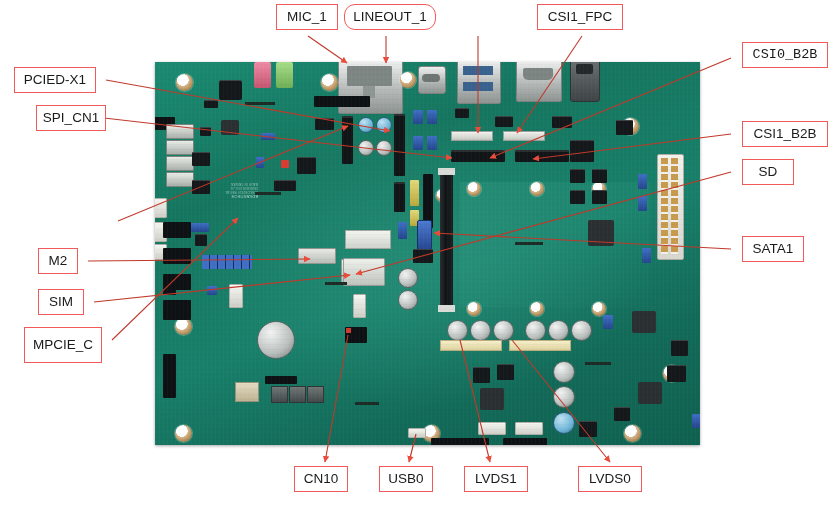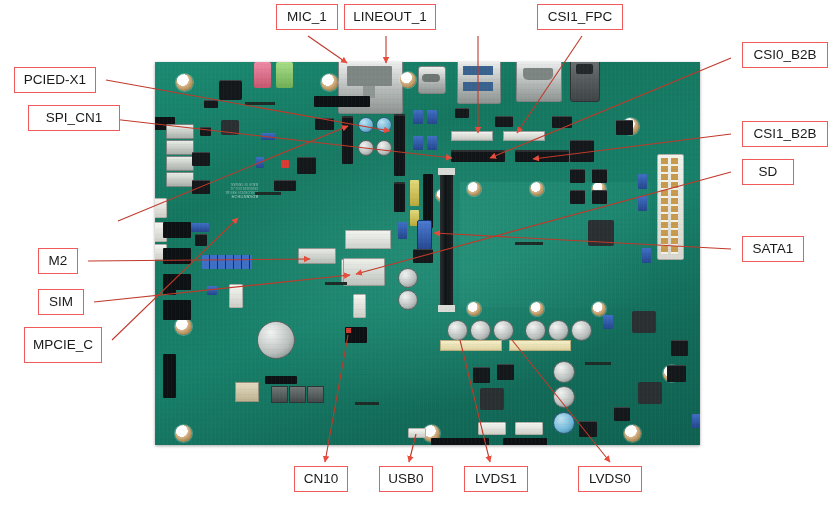--- a/index.html
+++ b/index.html
@@ -312,30 +312,30 @@
       <line x1="112" y1="340" x2="238" y2="218"></line>
 
       <line x1="348" y1="335" x2="325" y2="462"></line>
       <line x1="416" y1="434" x2="409" y2="462"></line>
       <line x1="460" y1="340" x2="490" y2="462"></line>
       <line x1="512" y1="340" x2="610" y2="462"></line>
     </g>
   </svg>
 
   <div class="label" style="left:276px;top:4px;width:62px;height:26px;">MIC_1</div>
-  <div class="label" style="left:344px;top:4px;width:92px;height:26px;">LINEOUT_1</div>
+  <div class="label" style="left:344px;top:4px;width:92px;height:26px;border-radius:11px;">LINEOUT_1</div>
   <div class="label" style="left:537px;top:4px;width:86px;height:26px;">CSI1_FPC</div>
 
-  <div class="label" style="left:742px;top:42px;width:86px;height:26px;">CSI0_B2B</div>
+  <div class="label" style="left:742px;top:42px;width:86px;height:26px;font-family:Liberation Mono, monospace;">CSI0_B2B</div>
   <div class="label" style="left:742px;top:121px;width:86px;height:26px;">CSI1_B2B</div>
   <div class="label" style="left:742px;top:159px;width:52px;height:26px;">SD</div>
   <div class="label" style="left:742px;top:236px;width:62px;height:26px;">SATA1</div>
 
   <div class="label" style="left:14px;top:67px;width:82px;height:26px;">PCIED-X1</div>
-  <div class="label" style="left:28px;top:105px;width:92px;height:26px;">SPI_CN1</div>
+  <div class="label" style="left:36px;top:105px;width:70px;height:26px;">SPI_CN1</div>
   <div class="label" style="left:38px;top:248px;width:40px;height:26px;">M2</div>
   <div class="label" style="left:38px;top:289px;width:46px;height:26px;">SIM</div>
   <div class="label" style="left:24px;top:327px;width:78px;height:36px;">MPCIE_C</div>
 
   <div class="label" style="left:294px;top:466px;width:54px;height:26px;">CN10</div>
   <div class="label" style="left:379px;top:466px;width:54px;height:26px;">USB0</div>
   <div class="label" style="left:464px;top:466px;width:64px;height:26px;">LVDS1</div>
   <div class="label" style="left:578px;top:466px;width:64px;height:26px;">LVDS0</div>
 
 </div>

